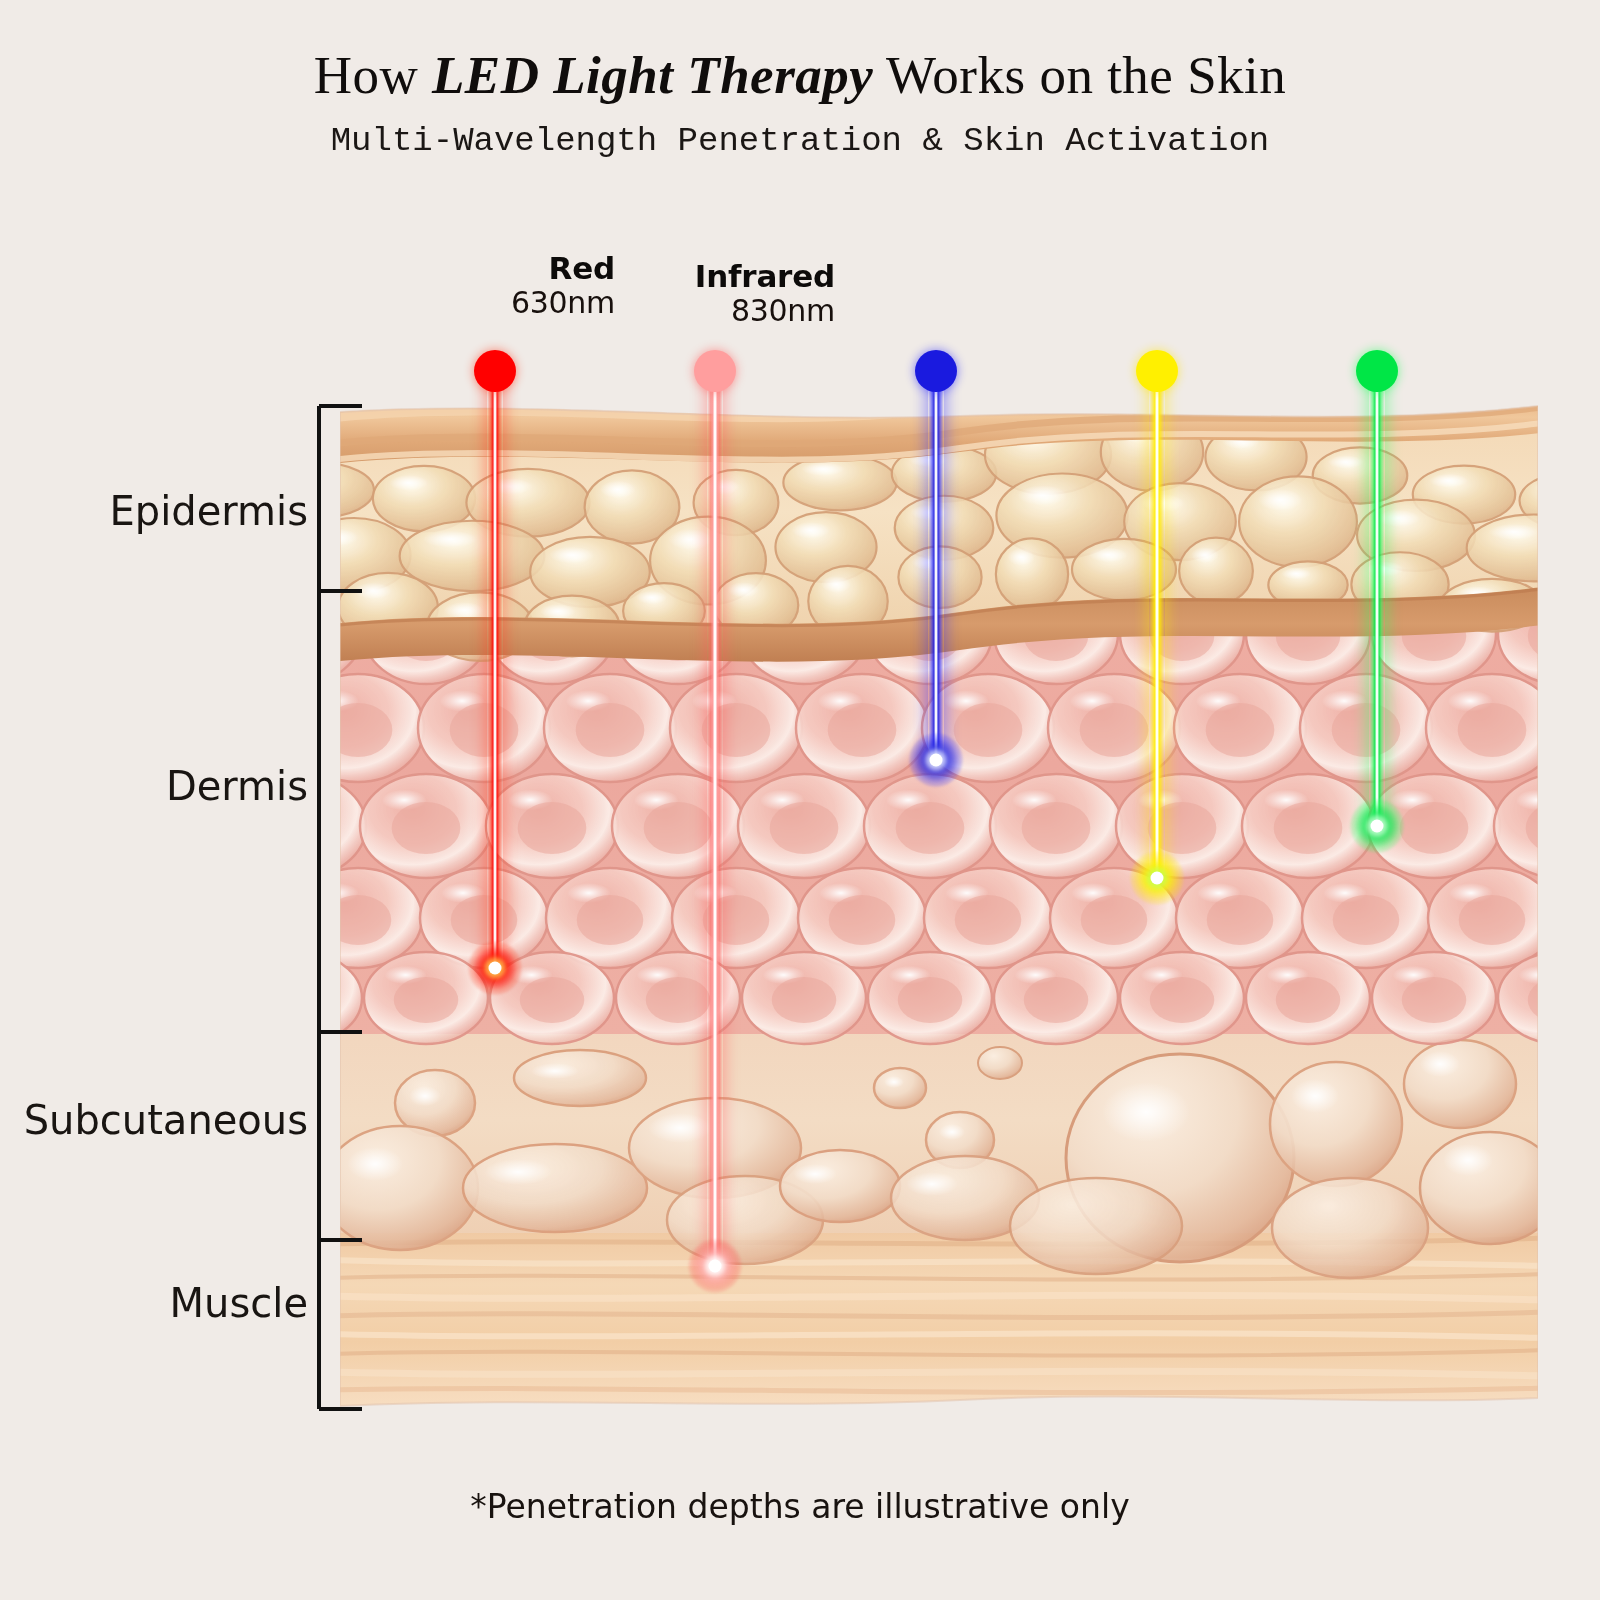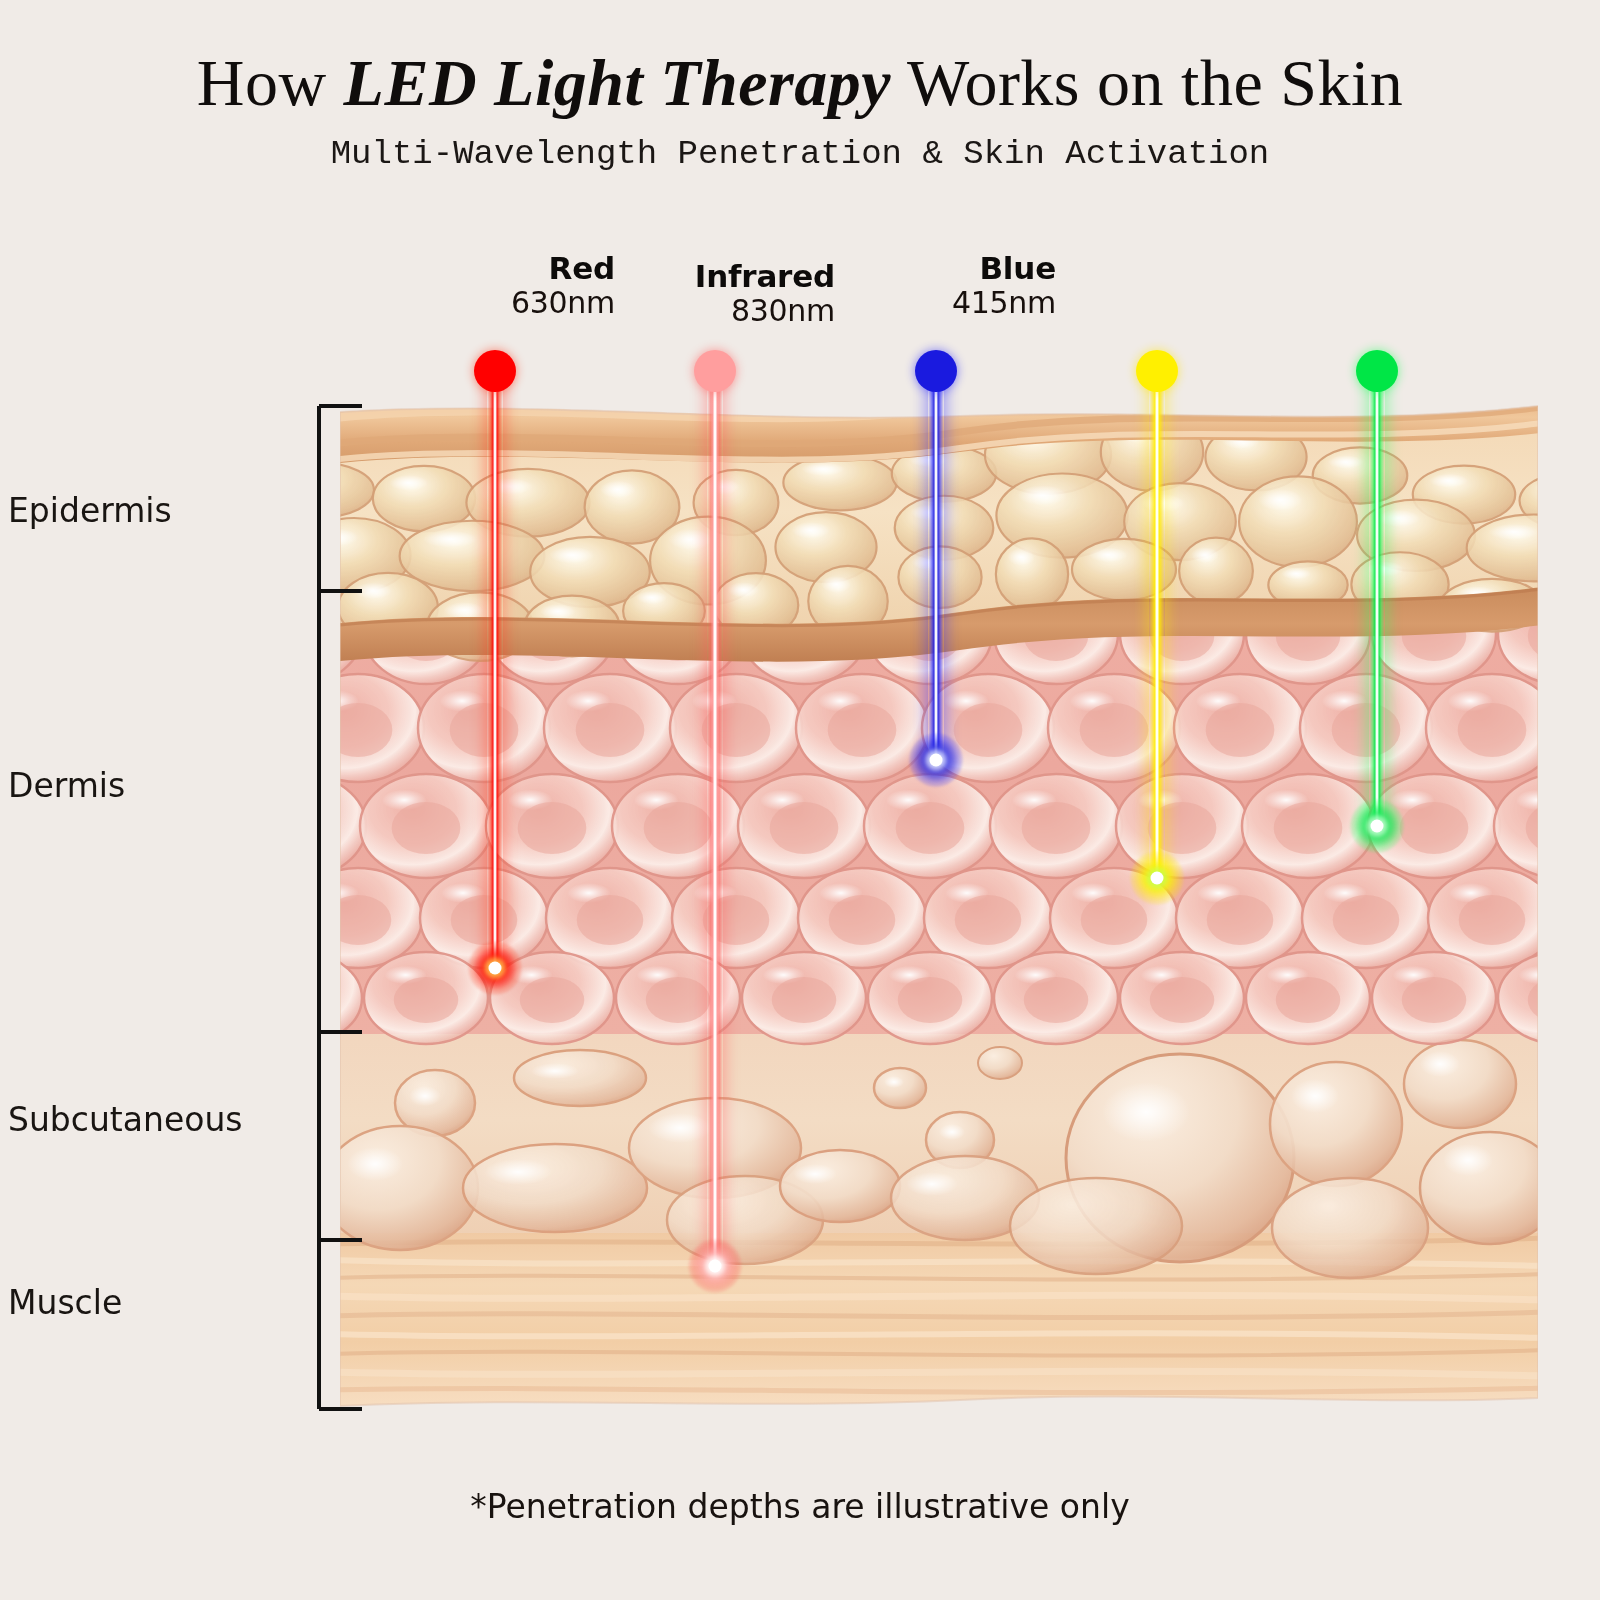--- a/index.html
+++ b/index.html
@@ -19,21 +19,21 @@
   #header {
     position: absolute;
     top: 0; left: 0;
     width: 1600px;
   }
   #title {
     margin: 0;
     padding-top: 48px;
     text-align: center;
     font-family: "Liberation Serif", serif;
-    font-size: 66px;
+    font-size: 53px;
     font-weight: 400;
     color: #100d0c;
     letter-spacing: 0.5px;
     line-height: 1.05;
     white-space: nowrap;
   }
   #title .em {
     font-weight: 700;
     font-style: italic;
   }
@@ -92,22 +92,22 @@
     position: absolute;
     left: 0; top: 0;
     width: 1600px; height: 1600px;
     pointer-events: none;
   }
 
   
   .layer-label {
     position: absolute;
     width: 300px;
-    text-align: left;
-    font-size: 33px;
+    text-align: right;
+    font-size: 40px;
     color: #191512;
     line-height: 1.22;
     transform: translateY(-50%);
     left: 8px;
   }
 
   
   #beams {
     position: absolute;
     left: 0; top: 0;
@@ -150,24 +150,20 @@
 </div>
 
 <div id="legend">
     <div class="legend-item" style="left: 95px;">
       <div class="legend-name">Red</div>
       <div class="legend-nm">630nm</div>
     </div>
     <div class="legend-item" style="left: 315px; margin-top: 8px;">
       <div class="legend-name">Infrared</div>
       <div class="legend-nm">830nm</div>
-    </div>
-    <div class="legend-item" style="left: 536px;">
-      <div class="legend-name">Blue</div>
-      <div class="legend-nm">415nm</div>
     </div>
   </div>
 
 <div id="skin-wrap">
 <svg id="skin-svg" width="1198" height="1014" viewBox="0 0 1198 1014" xmlns="http://www.w3.org/2000/svg">
   <defs>
 
     <clipPath id="slabClip">
       <path d="M0,14 C200,2 420,26 620,18 C820,10 1010,30 1198,8 L1198,1000 C1010,1008 820,992 620,1002 C420,1012 200,998 0,1008 Z"></path>
     </clipPath>

